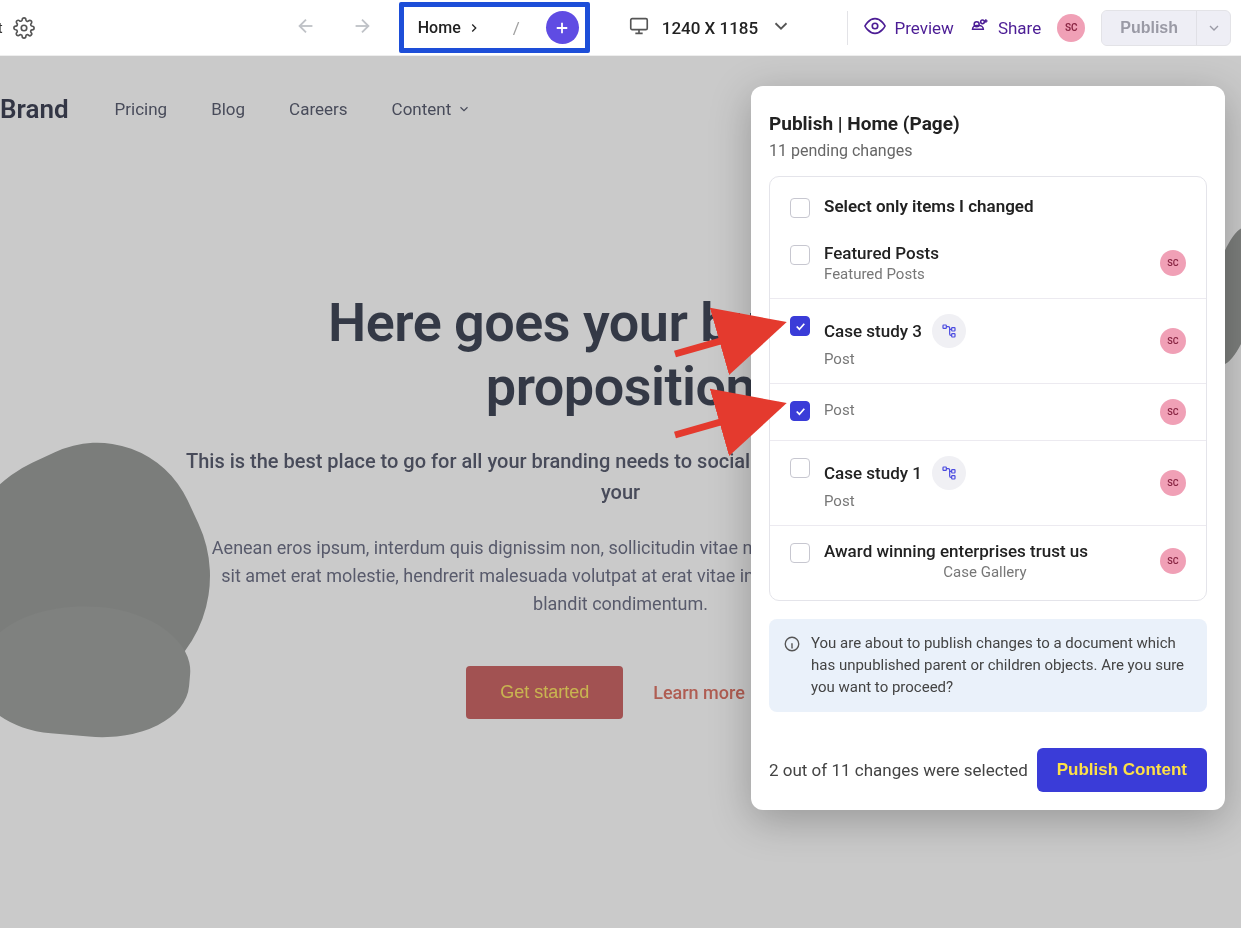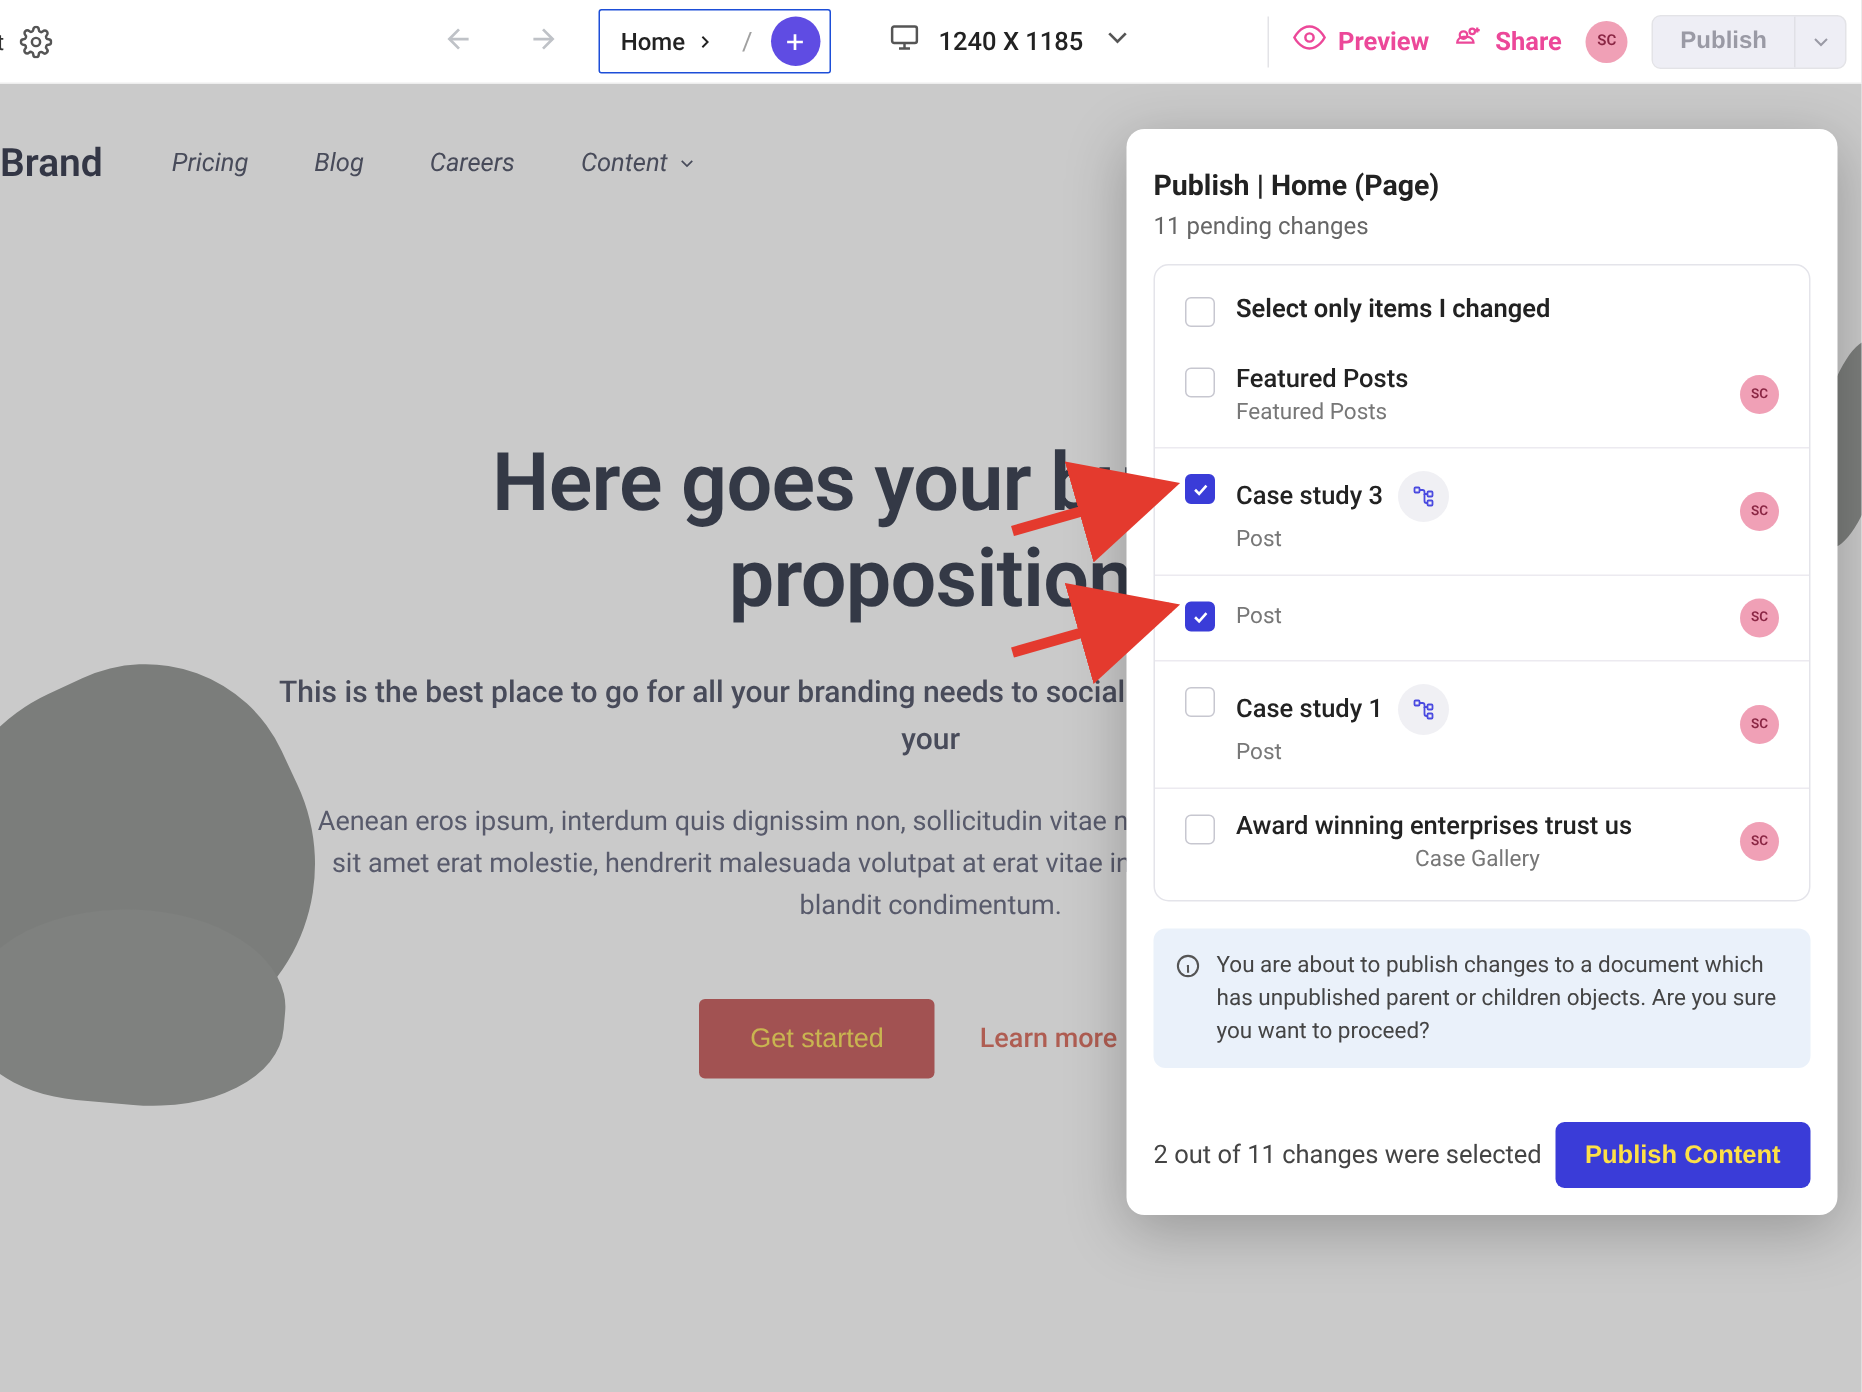--- a/index.html
+++ b/index.html
@@ -5,41 +5,41 @@
     * { box-sizing: border-box; margin: 0; padding: 0; }
     body { font-family: -apple-system, BlinkMacSystemFont, "Segoe UI", Roboto, sans-serif; background:#fff; width:1241px; height:928px; overflow:hidden; position:relative; }
 
     
     .toolbar { height:56px; display:flex; align-items:center; padding:0 10px 0 0; border-bottom:1px solid #eee; background:#fff; position:relative; z-index:5; }
     .tb-left { display:flex; align-items:center; gap:10px; }
     .tb-trunc { font-size:15px; color:#333; margin-left:-10px; }
     .gear-icon { width:22px; height:22px; color:#555; }
     .nav-arrows { display:flex; gap:34px; margin-left:260px; color:#bfc2c7; }
     .nav-arrows svg { width:22px; height:22px; }
-    .crumb-group { display:flex; align-items:center; border:1px solid #1d4ed8; border-radius:2px; margin-left:26px; padding:4px 6px 4px 14px; gap:6px; }
+    .crumb-group { display:flex; align-items:center; border:5px solid #1d4ed8; border-radius:2px; margin-left:26px; padding:4px 6px 4px 14px; gap:20px; }
     .crumb-home { display:flex; align-items:center; gap:6px; font-size:16px; color:#222; font-weight:500; padding-right:6px; }
     .crumb-sep { color:#a0a0a0; font-size:17px; padding:0 6px; }
     .add-btn { width:33px; height:33px; border-radius:50%; background:#5f4ce3; display:flex; align-items:center; justify-content:center; color:#fff; border:none; }
     .vp-group { display:flex; align-items:center; gap:12px; margin-left:38px; font-size:17px; font-weight:500; color:#222; }
     .vp-group svg { width:22px; height:22px; color:#555; }
     .tb-right { margin-left:auto; display:flex; align-items:center; gap:16px; }
     .sep-v { width:1px; height:34px; background:#e3e3e7; }
-    .tb-action { display:flex; align-items:center; gap:8px; font-size:17px; font-weight:700; color:#ec4899; }
+    .tb-action { display:flex; align-items:center; gap:8px; font-size:17px; font-weight:400; color:#4c1d95; }
     .avatar-tb { width:28px; height:28px; border-radius:50%; background:#f0a0b6; display:flex; align-items:center; justify-content:center; font-size:10px; font-weight:600; color:#8a2644; }
     .publish-grp { display:flex; align-items:stretch; background:#eeeef5; border-radius:6px; overflow:hidden; border:1px solid #e3e3e7; }
     .publish-btn { padding:8px 18px; font-size:16px; font-weight:600; color:#9a9aa5; background:#eeeef5; border:none; }
     .publish-caret { width:34px; display:flex; align-items:center; justify-content:center; border-left:1px solid #e0e0e6; color:#9a9aa5; }
 
     
     .canvas-wrap { position:absolute; top:56px; left:0; right:0; bottom:0; overflow:hidden; }
     .dim-overlay { position:absolute; inset:0; background:rgba(100,100,100,0.34); z-index:3; }
     .page { position:absolute; inset:0; background:#fff; }
     .site-header { height:105px; display:flex; align-items:center; padding:0 0 0 0; }
     .brand { font-size:26px; font-weight:600; color:#1a1f36; margin-right:46px; }
-    .nav { display:flex; gap:44px;font-style:italic; }
+    .nav { display:flex; gap:44px; }
     .nav-item { font-size:17px; color:#3a3f55; display:flex; align-items:center; gap:6px; }
     .hero { padding:130px 70px 0 70px; text-align:center; position:relative; }
     .hero-h1 { font-size:54px; font-weight:600; color:#1c2437; line-height:1.18; letter-spacing:-0.01em; margin-bottom:28px; }
     .hero-sub { font-size:20px; line-height:1.55; color:#3a3f55; font-weight:500; margin:0 auto 26px; max-width:900px; }
     .hero-p { font-size:18px; color:#525670; line-height:1.55; max-width:820px; margin:0 auto 48px; }
     .cta-row { display:flex; gap:30px; align-items:center; justify-content:center; }
     .btn-primary { background:#c34a4a; color:#fde047; border:none; border-radius:4px; padding:16px 34px; font-size:18px; font-weight:500; }
     .btn-link { color:#d75a4a; font-size:18px; font-weight:500; display:flex; align-items:center; gap:8px; }
     .leaf1 { position:absolute; left:-40px; top:395px; width:250px; height:250px; background:#888b88; border-radius:50% 40% 50% 40%; transform:rotate(-25deg); }
     .leaf2 { position:absolute; left:-20px; top:550px; width:210px; height:130px; background:#8d908d; border-radius:60% 50% 50% 40%; transform:rotate(5deg); }

